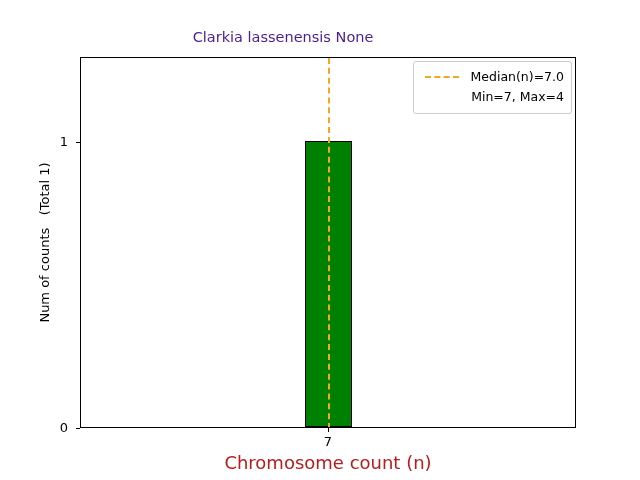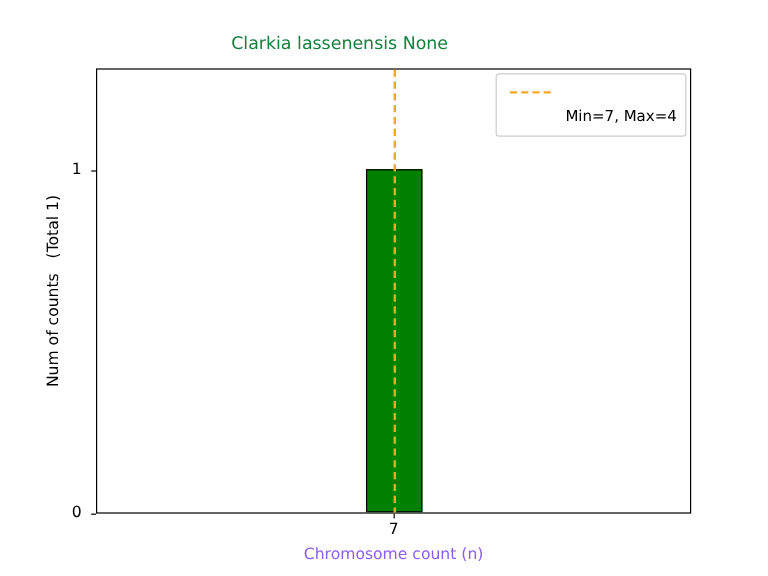--- a/index.html
+++ b/index.html
@@ -27,21 +27,21 @@
 
   
   #chart-title {
     position: absolute;
     left: 0;
     top: 28px;
     width: 548px;
     text-align: center;
     font-size: 14.5px;
     line-height: 18px;
-    color: #15803d;
+    color: #4c1d95;
     white-space: pre;
     padding-left: 18px;
     box-sizing: border-box;
   }
 
   
   #plot-frame {
     position: absolute;
     left: 80px;
     top: 57px;
@@ -112,23 +112,23 @@
     transform: translateX(-50%);
   }
 
   
   #xlabel {
     position: absolute;
     left: 80px;
     top: 455px;
     width: 496px;
     text-align: center;
-    font-size: 13px;
+    font-size: 18px;
     line-height: 16px;
-    color: #8b5cf6;
+    color: #b91c1c;
     white-space: pre;
   }
   #ylabel {
     position: absolute;
     left: 0px;
     top: 0px;
     width: 371px;
     height: 18px;
     text-align: center;
     font-size: 13px;
@@ -206,20 +206,21 @@
       <div class="median-line" style="left:247px; top:0px; height:371px; border-left-color:#f5a623;"></div>
 
     </div>
   </div>
 
   <div id="legend">
     <div class="legend-row">
       <span class="legend-handle-cell">
         <span class="legend-handle" style="border-top-color:#f5a623;"></span>
       </span>
+      <span class="legend-text">Median(n)=7.0</span>
     </div>
     <div class="legend-row legend-row-sub">
       <span class="legend-handle-cell">
         <span class="legend-handle"></span>
       </span>
       <span class="legend-text">Min=7, Max=4</span>
     </div>
   </div>
 
 </div>

